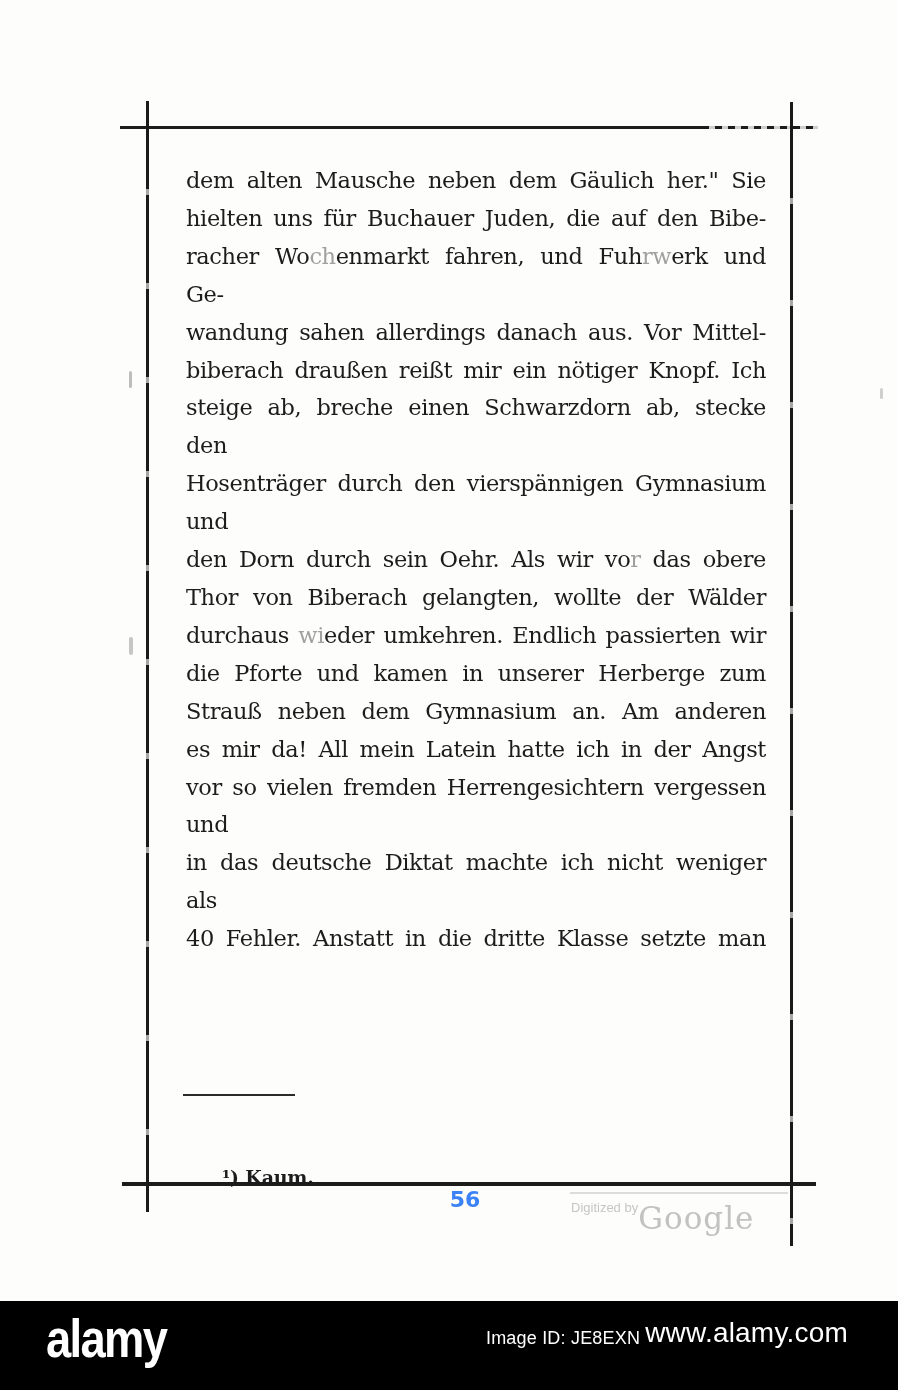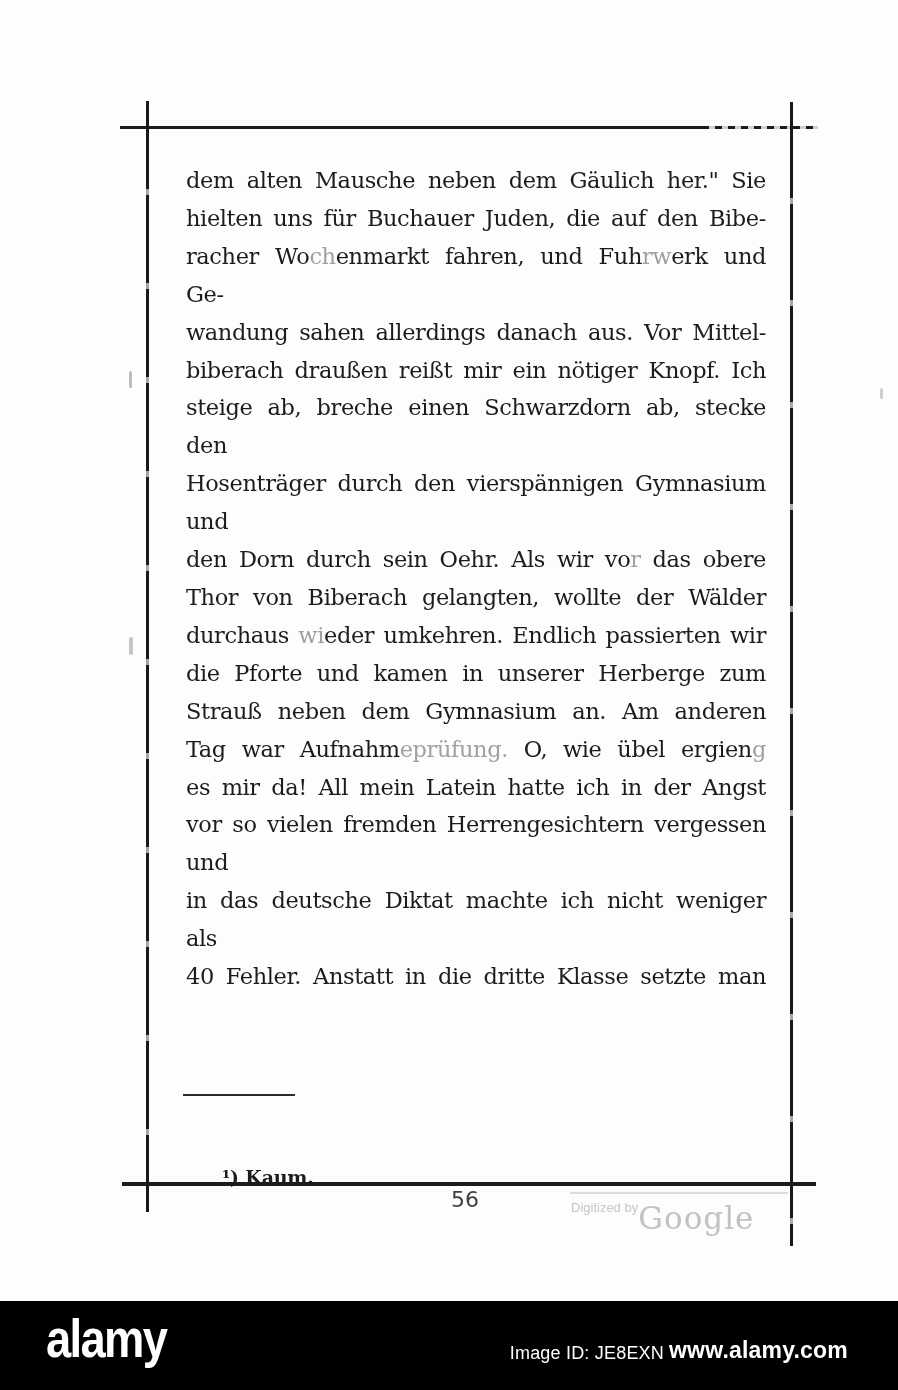--- a/index.html
+++ b/index.html
@@ -67,21 +67,21 @@
     font-size: 19px; font-weight: 700; color: var(--ink, #1c1c1c);
     letter-spacing: -0.2px;
     margin-top: 48px;
   }
 
   
   .page-number {
     position: absolute; left: 440px; top: 1187px; width: 50px;
     text-align: center;
     font-family: "DejaVu Sans", sans-serif;
-    font-size: 22px; font-weight: 400; color: #404040;
+    font-size: 22px; font-weight: 700; color: #3b82f6;
   }
   .google-wm {
     position: absolute; left: 571px; top: 1200px;
     display: flex; align-items: flex-start; 
     color: var(--watermark-gray, #c3c3c3);
   }
   .google-wm .digitized {
     font-family: "Liberation Sans", sans-serif;
     font-size: 13px; color: #c6c6c6;
   }
@@ -105,21 +105,21 @@
     transform: scaleX(0.84); transform-origin: left top;
     line-height: 1.2;
   }
   .alamy-meta {
     position: absolute; right: 50px; top: 1317px;
     display: flex; flex-direction: row; align-items: flex-end; gap: 5px;
     font-family: "Liberation Sans", sans-serif;
     color: var(--bar-fg, #ffffff);
   }
   .alamy-meta .image-id { font-size: 18px; font-weight: 400; letter-spacing: 0.2px; }
-  .alamy-meta .url      { font-size: 23px; font-weight: 700; letter-spacing: 0.2px; margin-top: 20px; }
+  .alamy-meta .url      { font-size: 28px; font-weight: 400; letter-spacing: 0.2px; }
 </style>
 </head>
 <body>
 
 <div class="stage">
 
   <div class="rule rule-top"></div>
   <div class="rule-top-dashed" style="position:absolute;"></div>
   <div class="rule-left" style="position:absolute;"></div>
   <div class="rule-right" style="position:absolute;"></div>
@@ -136,21 +136,20 @@
       <div class="tline"><span>racher Wo</span><span class="faded">ch</span><span>enmarkt fahren, und Fuh</span><span class="faded">rw</span><span>erk und Ge-</span></div>
       <div class="tline"><span>wandung sahen allerdings danach aus. Vor Mittel-</span></div>
       <div class="tline"><span>biberach draußen reißt mir ein nötiger Knopf. Ich</span></div>
       <div class="tline"><span>steige ab, breche einen Schwarzdorn ab, stecke den</span></div>
       <div class="tline"><span>Hosenträger durch den vierspännigen Gymnasium und</span></div>
       <div class="tline"><span>den Dorn durch sein Oehr. Als wir vo</span><span class="faded">r</span><span> das obere</span></div>
       <div class="tline"><span>Thor von Biberach gelangten, wollte der Wälder</span></div>
       <div class="tline"><span>durchaus </span><span class="faded">wi</span><span>eder umkehren. Endlich passierten wir</span></div>
       <div class="tline"><span>die Pforte und kamen in unserer Herberge zum</span></div>
       <div class="tline"><span>Strauß neben dem Gymnasium an. Am anderen</span></div>
-      <div class="tline"><span>Tag war Aufnahm</span><span class="faded">eprüfung.</span><span> O, wie übel ergien</span><span class="faded">g</span></div>
       <div class="tline"><span>es mir da! All mein Latein hatte ich in der Angst</span></div>
       <div class="tline"><span>vor so vielen fremden Herrengesichtern vergessen und</span></div>
       <div class="tline"><span>in das deutsche Diktat machte ich nicht weniger als</span></div>
       <div class="tline"><span>40 Fehler. Anstatt in die dritte Klasse setzte man</span></div>
     </div>
 
   <div class="footnote-rule"></div>
   <div class="footnote">¹) Kaum.</div>
 
   <div class="page-number">56</div>

